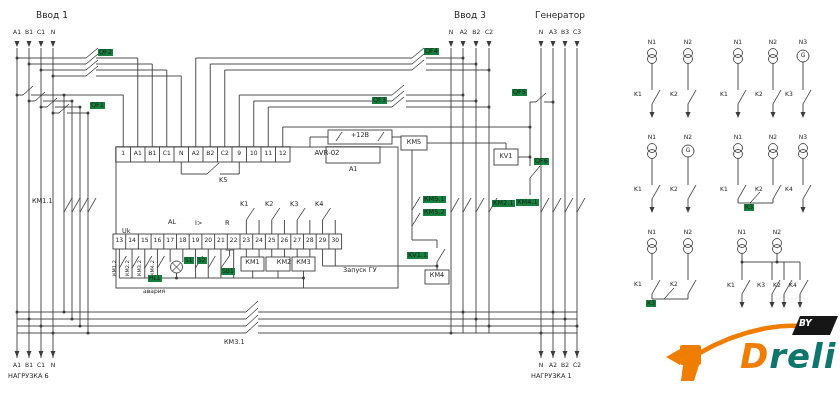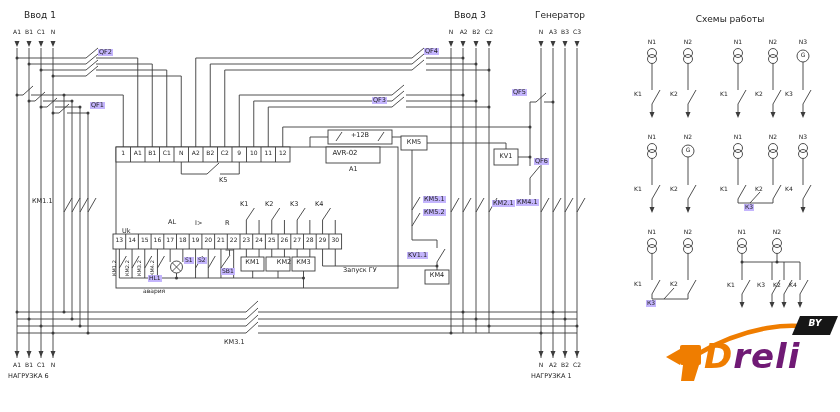--- a/index.html
+++ b/index.html
@@ -4,29 +4,29 @@
 <style>
   html,body{margin:0;padding:0;background:#e8e8e8}
   .stage{position:relative;width:840px;height:412px;background:#ffffff;
          font-family:"DejaVu Sans",sans-serif;overflow:hidden}
   svg{position:absolute;left:0;top:0}
   .lbl{position:absolute;font-size:7px;line-height:1.1;color:#1c1c1c;white-space:nowrap}
   .c{text-align:center}
   .t9{font-size:9px}
   .t65{font-size:6.5px}
   .t6{font-size:6px}
-  .wbg{background:#c4b5fd;padding:0 1px}
+  .wbg{background:#15803d;padding:0 1px}
   .cell{position:absolute;font-size:6px;line-height:1;text-align:center;color:#1c1c1c;white-space:nowrap}
   .vlabel{position:absolute;font-size:5px;line-height:1;color:#1c1c1c;white-space:nowrap;
           transform:rotate(-90deg);transform-origin:0 100%}
-  .brand{position:absolute;left:704px;top:336px;font-size:34px;font-style:italic;font-weight:bold;
-         color:#701a75;letter-spacing:1px}
+  .brand{position:absolute;left:740px;top:336px;font-size:34px;font-style:italic;font-weight:bold;
+         color:#0f766e;letter-spacing:1px}
   .br{display:block}
   .br::first-letter{color:#ef7d00}
-  .by{position:absolute;left:799px;top:318px;width:32px;text-align:center;color:#fff;
+  .by{position:absolute;left:799px;top:318px;width:32px;color:#fff;
       font-size:9px;font-weight:bold;font-style:italic}
 </style>
 </head>
 <body>
 
 <div class="stage">
 
 <svg width="840" height="412" viewBox="0 0 840 412">
   <g stroke="#3c3c3c" stroke-width="0.9" fill="none">
 
@@ -184,24 +184,23 @@
 
   <g>
     <path d="M696 355C745 326 795 320 823 331" stroke="#ef7d00" stroke-width="4.5" fill="none"></path>
     <path d="M800 316H838L830 335H792Z" fill="#161616"></path>
     <path d="M666 357L680 349V365Z" fill="#ef7d00"></path>
     <rect x="680" y="345" width="21" height="20" rx="2" fill="#ef7d00"></rect>
     <path d="M683 365H699L694 381H681Z" fill="#ef7d00"></path>
   </g>
 </svg>
 
-<span class="lbl t9 c" style="left:18px;top:11px;width:44px">Ввод 1</span>
+<span class="lbl t9 c" style="left:30px;top:11px;width:44px">Ввод 1</span>
 <span class="lbl t9 c" style="left:448px;top:11px;width:44px">Ввод 3</span>
 <span class="lbl t9 c" style="left:531px;top:11px;width:58px">Генератор</span>
-<span class="lbl t9 c" style="left:655px;top:15px;width:150px">Схемы работы</span>
 
 <div>
       <span class="cell" style="left: 10px; top: 29px; width: 14px;">A1</span>
       <span class="cell" style="left: 22px; top: 29px; width: 14px;">B1</span>
       <span class="cell" style="left: 34px; top: 29px; width: 14px;">C1</span>
       <span class="cell" style="left: 46px; top: 29px; width: 14px;">N</span>
     </div>
 <div>
       <span class="cell" style="left: 444px; top: 29px; width: 14px;">N</span>
       <span class="cell" style="left: 456.66px; top: 29px; width: 14px;">A2</span>
@@ -261,21 +260,21 @@
       <span class="cell" style="left: 328.9px; top: 237px; width: 12.7px;">30</span>
     </div>
 
 <span class="lbl t65 wbg" style="left:98px;top:49px">QF2</span>
 <span class="lbl t65 wbg" style="left:90px;top:102px">QF1</span>
 <span class="lbl t65 wbg" style="left:424px;top:48px">QF4</span>
 <span class="lbl t65 wbg" style="left:372px;top:97px">QF3</span>
 <span class="lbl t65 wbg" style="left:512px;top:89px">QF5</span>
 <span class="lbl t65 wbg" style="left:534px;top:158px">QF6</span>
 
-<span class="lbl c" style="left:326px;top:150px;width:38px">AVR-02</span>
+<span class="lbl c" style="left:308px;top:150px;width:38px">AVR-02</span>
 <span class="lbl t65" style="left:349px;top:166px">A1</span>
 <span class="lbl t65 c" style="left:328px;top:132px;width:64px">+12В</span>
 <span class="lbl t65" style="left:219px;top:177px">K5</span>
 <span class="lbl t65" style="left:122px;top:228px">Uk</span>
 <span class="lbl t65" style="left:168px;top:219px">AL</span>
 <span class="lbl t65" style="left:195px;top:220px">I&gt;</span>
 <span class="lbl t65" style="left:225px;top:220px">R</span>
 <span class="lbl t65" style="left:240px;top:201px">K1</span>
 <span class="lbl t65" style="left:265px;top:201px">K2</span>
 <span class="lbl t65" style="left:290px;top:201px">K3</span>

